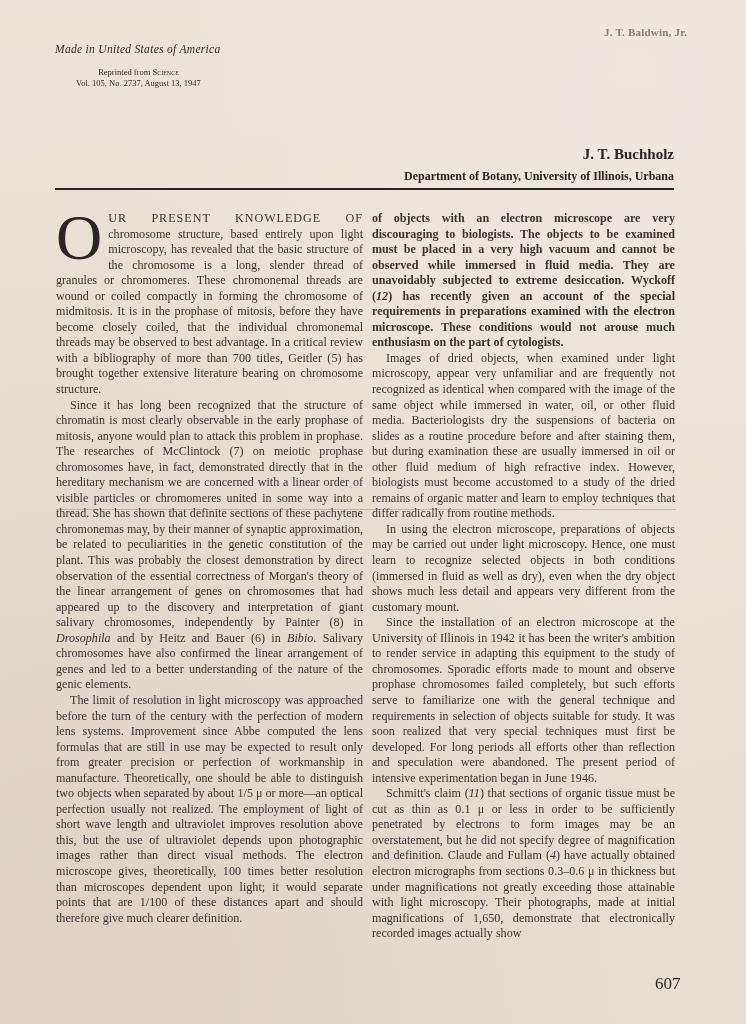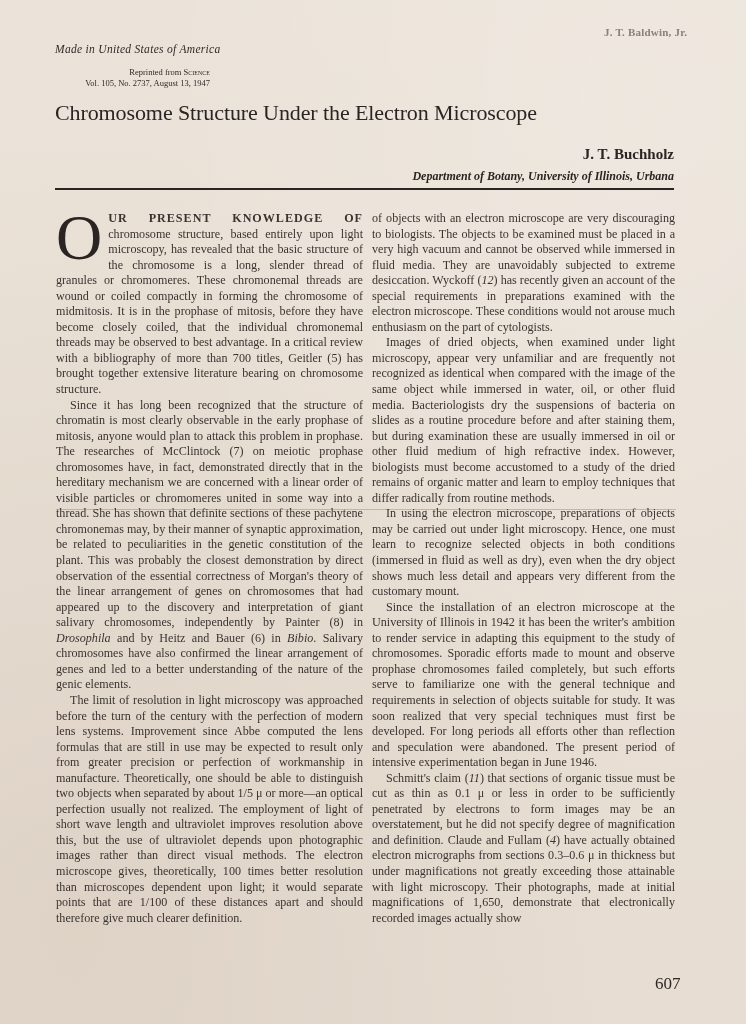--- a/index.html
+++ b/index.html
@@ -21,55 +21,55 @@
   .stamp {
     position: absolute; left: 604px; top: 26px;
     font-family: "Liberation Serif", serif; font-weight: bold;
     font-size: 11px; color: #8a8078; letter-spacing: 0.2px;
   }
   .made-in {
     position: absolute; left: 55px; top: 43px;
     font-style: italic; font-size: 11.5px; color: #2f2a27; letter-spacing: 0.3px; font-family: Liberation Serif, serif;
   }
   .reprint {
-    position: absolute; left: 55px; top: 67px; width: 155px;
-    text-align: right; font-size: 8.5px; line-height: 11px; color: #2f2a27;
+    position: absolute; left: 61px; top: 67px; width: 155px;
+    text-align: center; font-size: 8.5px; line-height: 11px; color: #2f2a27;
   }
   .reprint .sc { font-variant: small-caps; }
   .title {
     position: absolute; left: 55px; top: 100px;
     font-size: 22px; color: #2a2522; letter-spacing: -0.1px;
   }
   .author {
     position: absolute; right: 72px; top: 146px;
     font-size: 15px; color: #2a2522; font-weight: bold;
   }
   .affil {
     position: absolute; right: 72px; top: 169px;
-    font-style: italic; font-weight: bold; font-size: 12px; color: #2a2522;
+    font-weight: bold; font-size: 12px; color: #2a2522;
   }
   .rule {
     position: absolute; left: 55px; width: 619px; top: 188px;
     height: 2px; background: #2a2522;
   }
   .col {
     position: absolute; top: 211px; width: 307px;
     font-size: 12.1px; line-height: 15.55px; text-align: justify;
     color: #3a3431;
   }
   .col.left { left: 56px; }
   .col.right { left: 372px; width: 303px; }
   .col p { margin: 0; text-indent: 14px; }
   .col p.first { text-indent: 0; }
-  .col p.cont { text-indent: 0; }
+  .col p.cont { text-indent: 0; font-weight: bold; }
   .dropcap {
     float: left; font-size: 64px; line-height: 50px;
     margin: 2px 6px 0 0; color: #2a2522;
   }
-  .caps { letter-spacing: 1px; font-weight: bold; }
+  .caps { letter-spacing: 1px; }
   .footer-left {
     position: absolute; left: 54px; top: 976px;
     font-size: 11px; font-weight: bold; color: #2f2a27; letter-spacing: 0.2px; margin-top: 48px;
   }
   .footer-right {
     position: absolute; left: 655px; top: 974px;
     font-size: 17px; color: #2f2a27;
   }
   .crease { position: absolute; left: 56px; width: 620px; height: 1px; background: rgba(120,105,95,0.35); }
 </style>
@@ -80,21 +80,20 @@
   <div class="crease" style="top:509px"></div>
 
   <div class="stamp">J. T. Baldwin, Jr.</div>
 
   <div class="made-in">Made in United States of America</div>
   <div class="reprint">
     <div><span>Reprinted from </span><span class="sc">Science</span></div>
     <div>Vol. 105, No. 2737, August 13, 1947</div>
   </div>
 
-  <div class="title">Chromosome Structure Under the Electron Microscope</div>
   <div class="author">J. T. Buchholz</div>
   <div class="affil">Department of Botany, University of Illinois, Urbana</div>
   <div class="rule"></div>
 
   <div class="col left">
     <p class="first">
       <span class="dropcap">O</span><span class="caps">UR PRESENT KNOWLEDGE OF</span><span> chromosome structure, based entirely upon light microscopy, has revealed that the basic structure of the chromosome is a long, slender thread of granules or chromomeres. These chromonemal threads are wound or coiled compactly in forming the chromosome of midmitosis. It is in the prophase of mitosis, before they have become closely coiled, that the individual chromonemal threads may be observed to best advantage. In a critical review with a bibliography of more than 700 titles, Geitler (5) has brought together extensive literature bearing on chromosome structure.</span>
     </p>
     <p><span>Since it has long been recognized that the structure of chromatin is most clearly observable in the early prophase of mitosis, anyone would plan to attack this problem in prophase. The researches of McClintock (7) on meiotic prophase chromosomes have, in fact, demonstrated directly that in the hereditary mechanism we are concerned with a linear order of visible particles or chromomeres united in some way into a thread. She has shown that definite sections of these pachytene chromonemas may, by their manner of synaptic approximation, be related to peculiarities in the genetic constitution of the plant. This was probably the closest demonstration by direct observation of the essential correctness of Morgan's theory of the linear arrangement of genes on chromosomes that had appeared up to the discovery and interpretation of giant salivary chromosomes, independently by Painter (8) in </span><i>Drosophila</i><span> and by Heitz and Bauer (6) in </span><i>Bibio</i><span>. Salivary chromosomes have also confirmed the linear arrangement of genes and led to a better understanding of the nature of the genic elements.</span></p>
     <p>The limit of resolution in light microscopy was approached before the turn of the century with the perfection of modern lens systems. Improvement since Abbe computed the lens formulas that are still in use may be expected to result only from greater precision or perfection of workmanship in manufacture. Theoretically, one should be able to distinguish two objects when separated by about 1/5 μ or more—an optical perfection usually not realized. The employment of light of short wave length and ultraviolet improves resolution above this, but the use of ultraviolet depends upon photographic images rather than direct visual methods. The electron microscope gives, theoretically, 100 times better resolution than microscopes dependent upon light; it would separate points that are 1/100 of these distances apart and should therefore give much clearer definition.</p>

